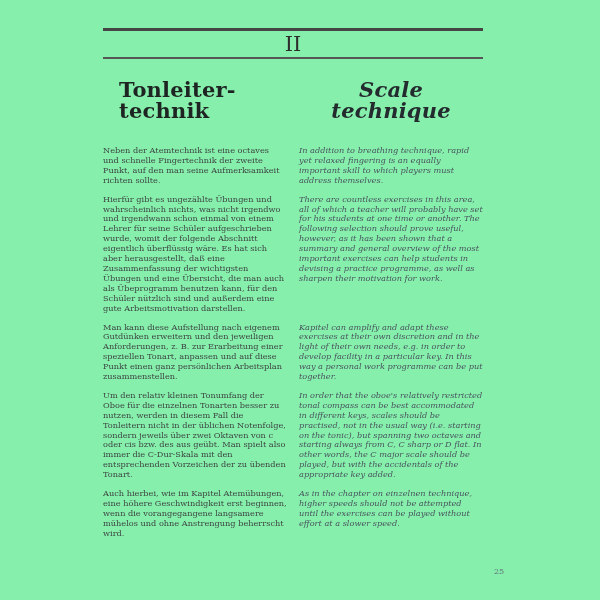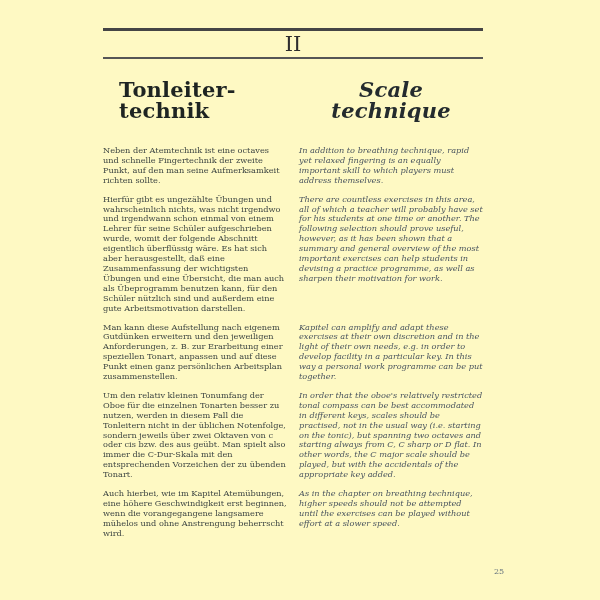--- a/index.html
+++ b/index.html
@@ -4,21 +4,21 @@
 <style>
   html, body {
     margin: 0;
     padding: 0;
     background: #ffffff;
   }
   .canvas {
     position: relative;
     width: 600px;
     height: 600px;
-    background: #fef9c3;
+    background: #86efac;
     overflow: hidden;
     font-family: "DejaVu Serif", serif;
   }
   .page-inner {
     position: absolute;
     left: 103px;
     top: 28px;
     width: 380px;
   }
   header .rule {
@@ -99,19 +99,19 @@
       <p class="de">Hierfür gibt es ungezählte Übungen und wahrscheinlich nichts, was nicht irgendwo und irgendwann schon einmal von einem Lehrer für seine Schüler aufgeschrieben wurde, womit der folgende Abschnitt eigentlich überflüssig wäre. Es hat sich aber herausgestellt, daß eine Zusammenfassung der wichtigsten Übungen und eine Übersicht, die man auch als Übeprogramm benutzen kann, für den Schüler nützlich sind und außerdem eine gute Arbeitsmotivation darstellen.</p>
       <p class="en">There are countless exercises in this area, all of which a teacher will probably have set for his students at one time or another. The following selection should prove useful, however, as it has been shown that a summary and general overview of the most important exercises can help students in devising a practice programme, as well as sharpen their motivation for work.</p>
 
       <p class="de">Man kann diese Aufstellung nach eigenem Gutdünken erweitern und den jeweiligen Anforderungen, z. B. zur Erarbeitung einer speziellen Tonart, anpassen und auf diese Punkt einen ganz persönlichen Arbeitsplan zusammenstellen.</p>
       <p class="en">Kapitel can amplify and adapt these exercises at their own discretion and in the light of their own needs, e.g. in order to develop facility in a particular key. In this way a personal work programme can be put together.</p>
 
       <p class="de">Um den relativ kleinen Tonumfang der Oboe für die einzelnen Tonarten besser zu nutzen, werden in diesem Fall die Tonleitern nicht in der üblichen Notenfolge, sondern jeweils über zwei Oktaven von c oder cis bzw. des aus geübt. Man spielt also immer die C-Dur-Skala mit den entsprechenden Vorzeichen der zu übenden Tonart.</p>
       <p class="en">In order that the oboe's relatively restricted tonal compass can be best accommodated in different keys, scales should be practised, not in the usual way (i.e. starting on the tonic), but spanning two octaves and starting always from C, C sharp or D flat. In other words, the C major scale should be played, but with the accidentals of the appropriate key added.</p>
 
       <p class="de">Auch hierbei, wie im Kapitel Atemübungen, eine höhere Geschwindigkeit erst beginnen, wenn die vorangegangene langsamere mühelos und ohne Anstrengung beherrscht wird.</p>
-      <p class="en">As in the chapter on breathing technique, higher speeds should not be attempted until the exercises can be played without effort at a slower speed.</p>
+      <p class="en">As in the chapter on einzelnen technique, higher speeds should not be attempted until the exercises can be played without effort at a slower speed.</p>
 
     </main>
   </div>
 
   <div class="pagenum">25</div>
 </div>
 
 </body></html>

